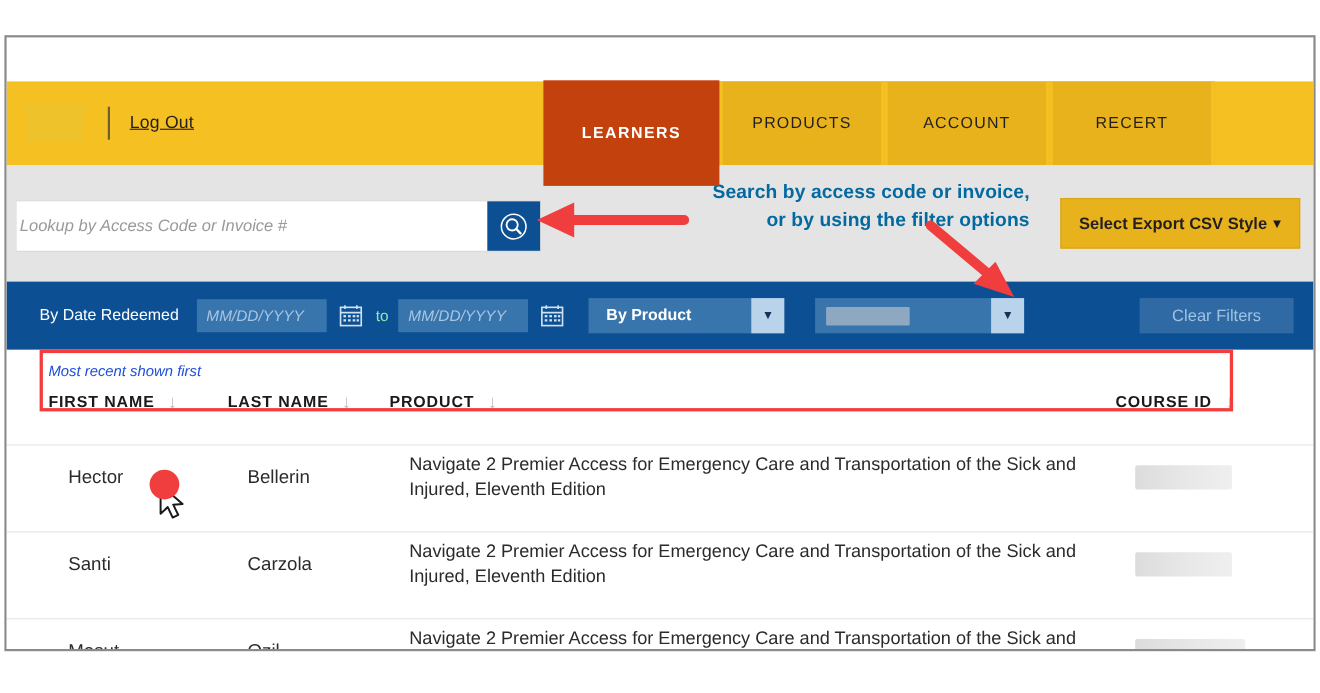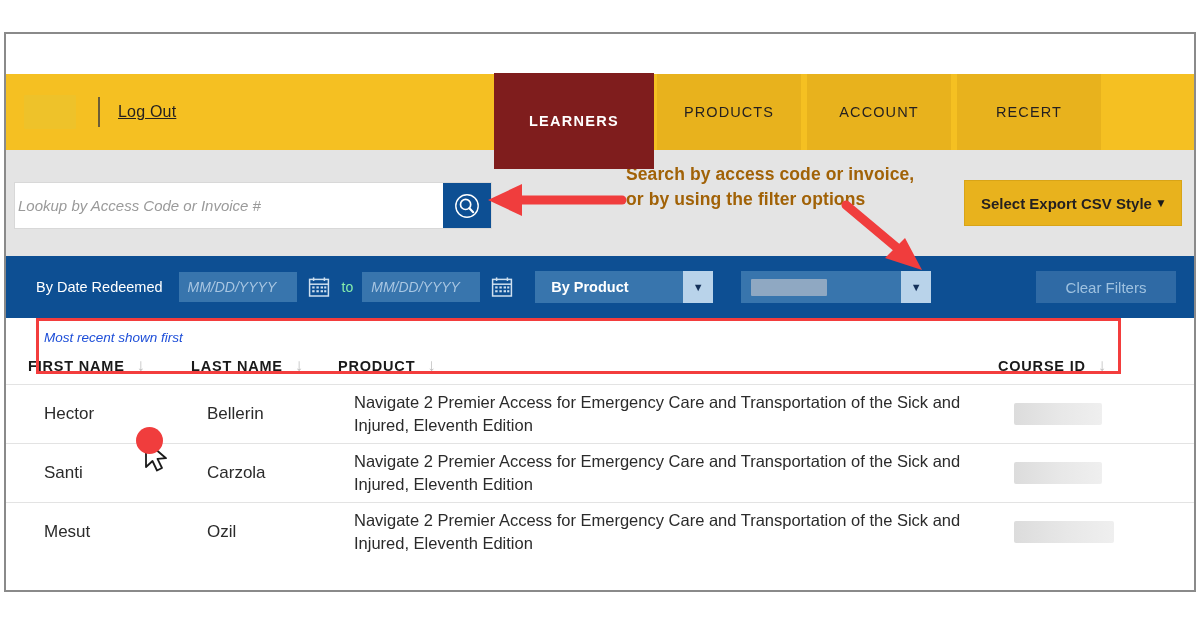--- a/index.html
+++ b/index.html
@@ -69,21 +69,21 @@
     align-items: center;
     justify-content: center;
     font-size: 14.5px;
     letter-spacing: 1.1px;
     color: #231f20;
     border-left: 3px solid #f5c022;
     border-right: 3px solid #f5c022;
   }
   .nav-tab.first { border-left: none; }
   .nav-tab.active {
-    background: #7f1d1d;
+    background: #c2410c;
     color: #ffffff;
     font-weight: bold;
     letter-spacing: 1.3px;
     position: relative;
     margin-top: -1px;
     height: 96px;
     border-left: none;
     border-right: none;
     z-index: 3;
     width: 160px;
@@ -141,24 +141,24 @@
   .export-btn .lbl {
     font-size: 15px; font-weight: bold; color: #231f20;
   }
   .caret { font-size: 12px; color: #1a1a1a; line-height: 1; }
 
   
   .callout {
     position: absolute;
     left: 620px; top: 12px;
     width: 310px;
-    text-align: left;
+    text-align: right;
     font-size: 17.5px;
     font-weight: bold;
-    color: #a16207;
+    color: #0369a1;
     line-height: 1.42;
     letter-spacing: .1px;
   }
 
   
   .filterbar {
     position: relative;
     height: 62px;
     background: #0d4f93;
     display: flex;
@@ -238,46 +238,47 @@
   .table-area { position: relative; background: #ffffff; }
   .recent-note {
     font-size: 13.5px;
     font-style: italic;
     color: #1d4ed8;
     padding: 12px 0 0 38px;
   }
   .thead {
     display: flex;
     align-items: center;
-    padding: 12px 0 10px 22px;
+    padding: 12px 0 10px 38px;
     font-size: 14.5px;
     font-weight: bold;
     letter-spacing: .8px;
     color: #1a1a1a;
   }
   .th { display: flex; align-items: center; }
   .sort-arrow {
     color: #bdbdbd;
     font-size: 17px;
     margin-left: 12px;
     line-height: 1;
   }
   .col-first  { width: 163px; }
   .col-last   { width: 147px; }
   .col-prod   { width: 660px; }
   .col-course { width: 160px; }
 
   .row {
     display: flex;
     align-items: center;
-    padding-left: 38px;
+    padding-left: 56px;
     min-height: 59px;
     border-top: 1px solid #e3e3e3;
     font-size: 17px;
     color: #2b2b2b;
+    margin-top: 20px;
   }
   .row .cell-prod {
     font-size: 16.5px;
     line-height: 1.42;
     color: #2b2b2b;
   }
   .id-redacted {
     width: 88px; height: 22px;
     background: linear-gradient(90deg, #dcdcdc, #e8e8e8 55%, #efefef);
     border-radius: 2px;

